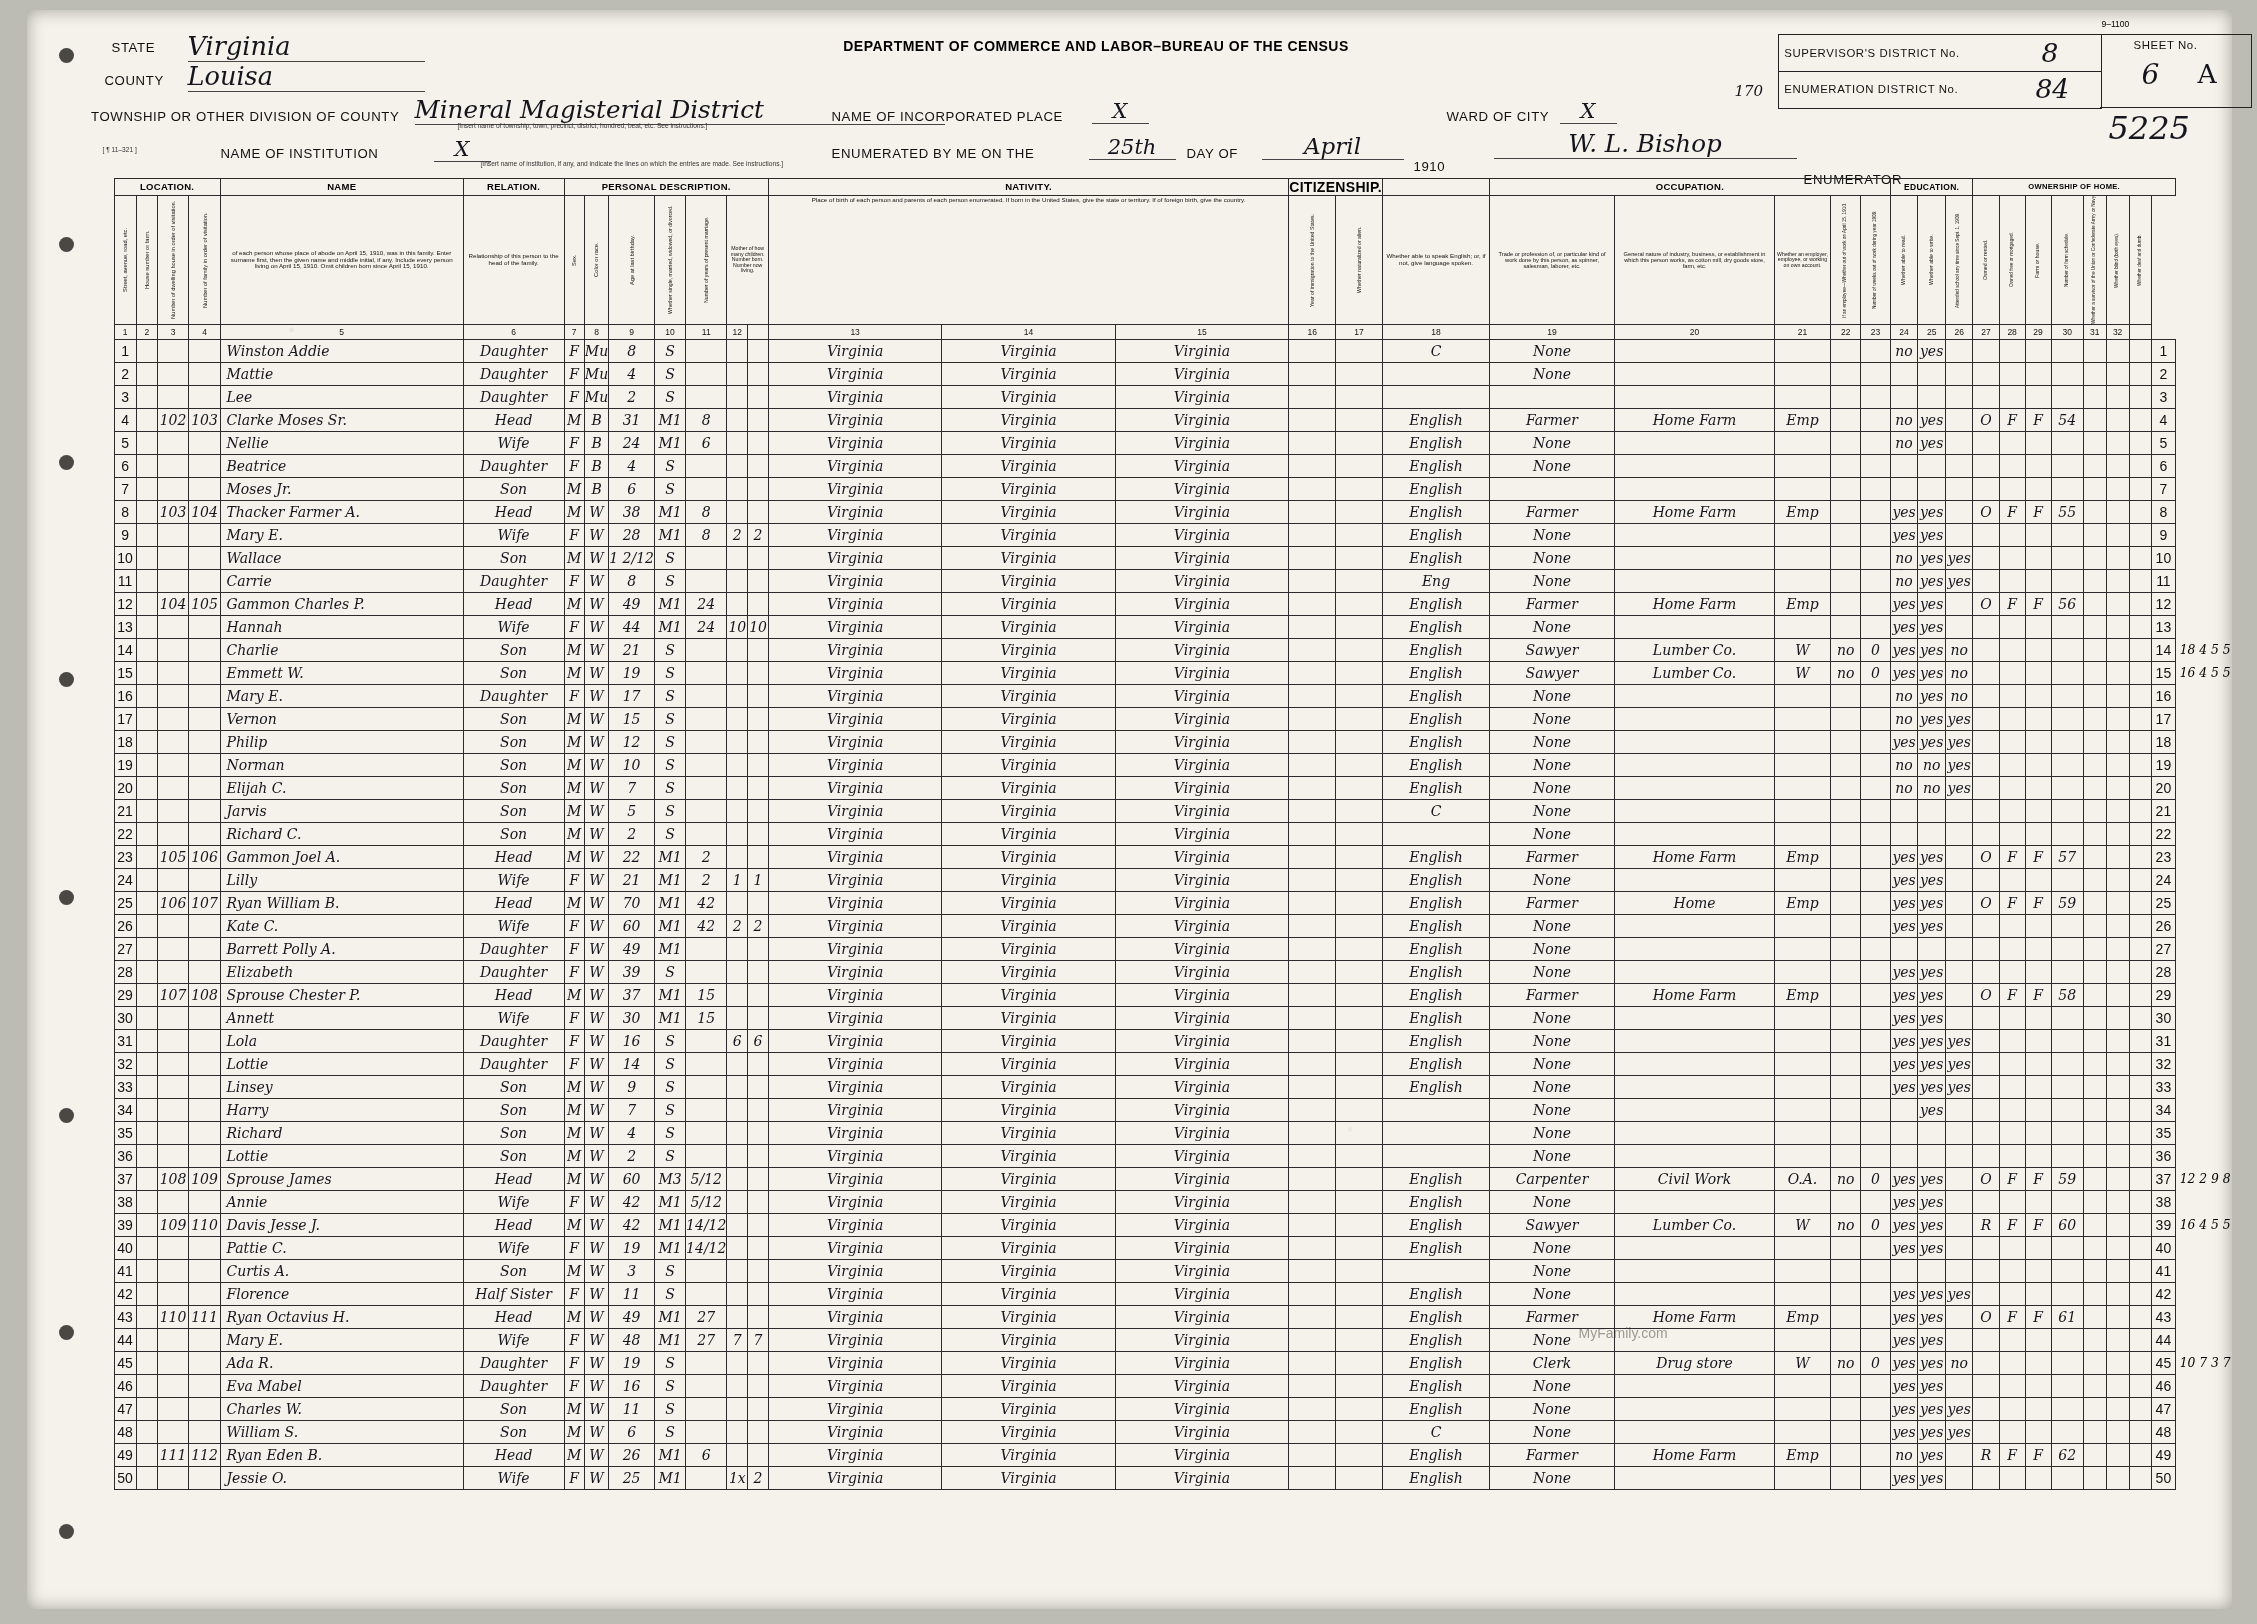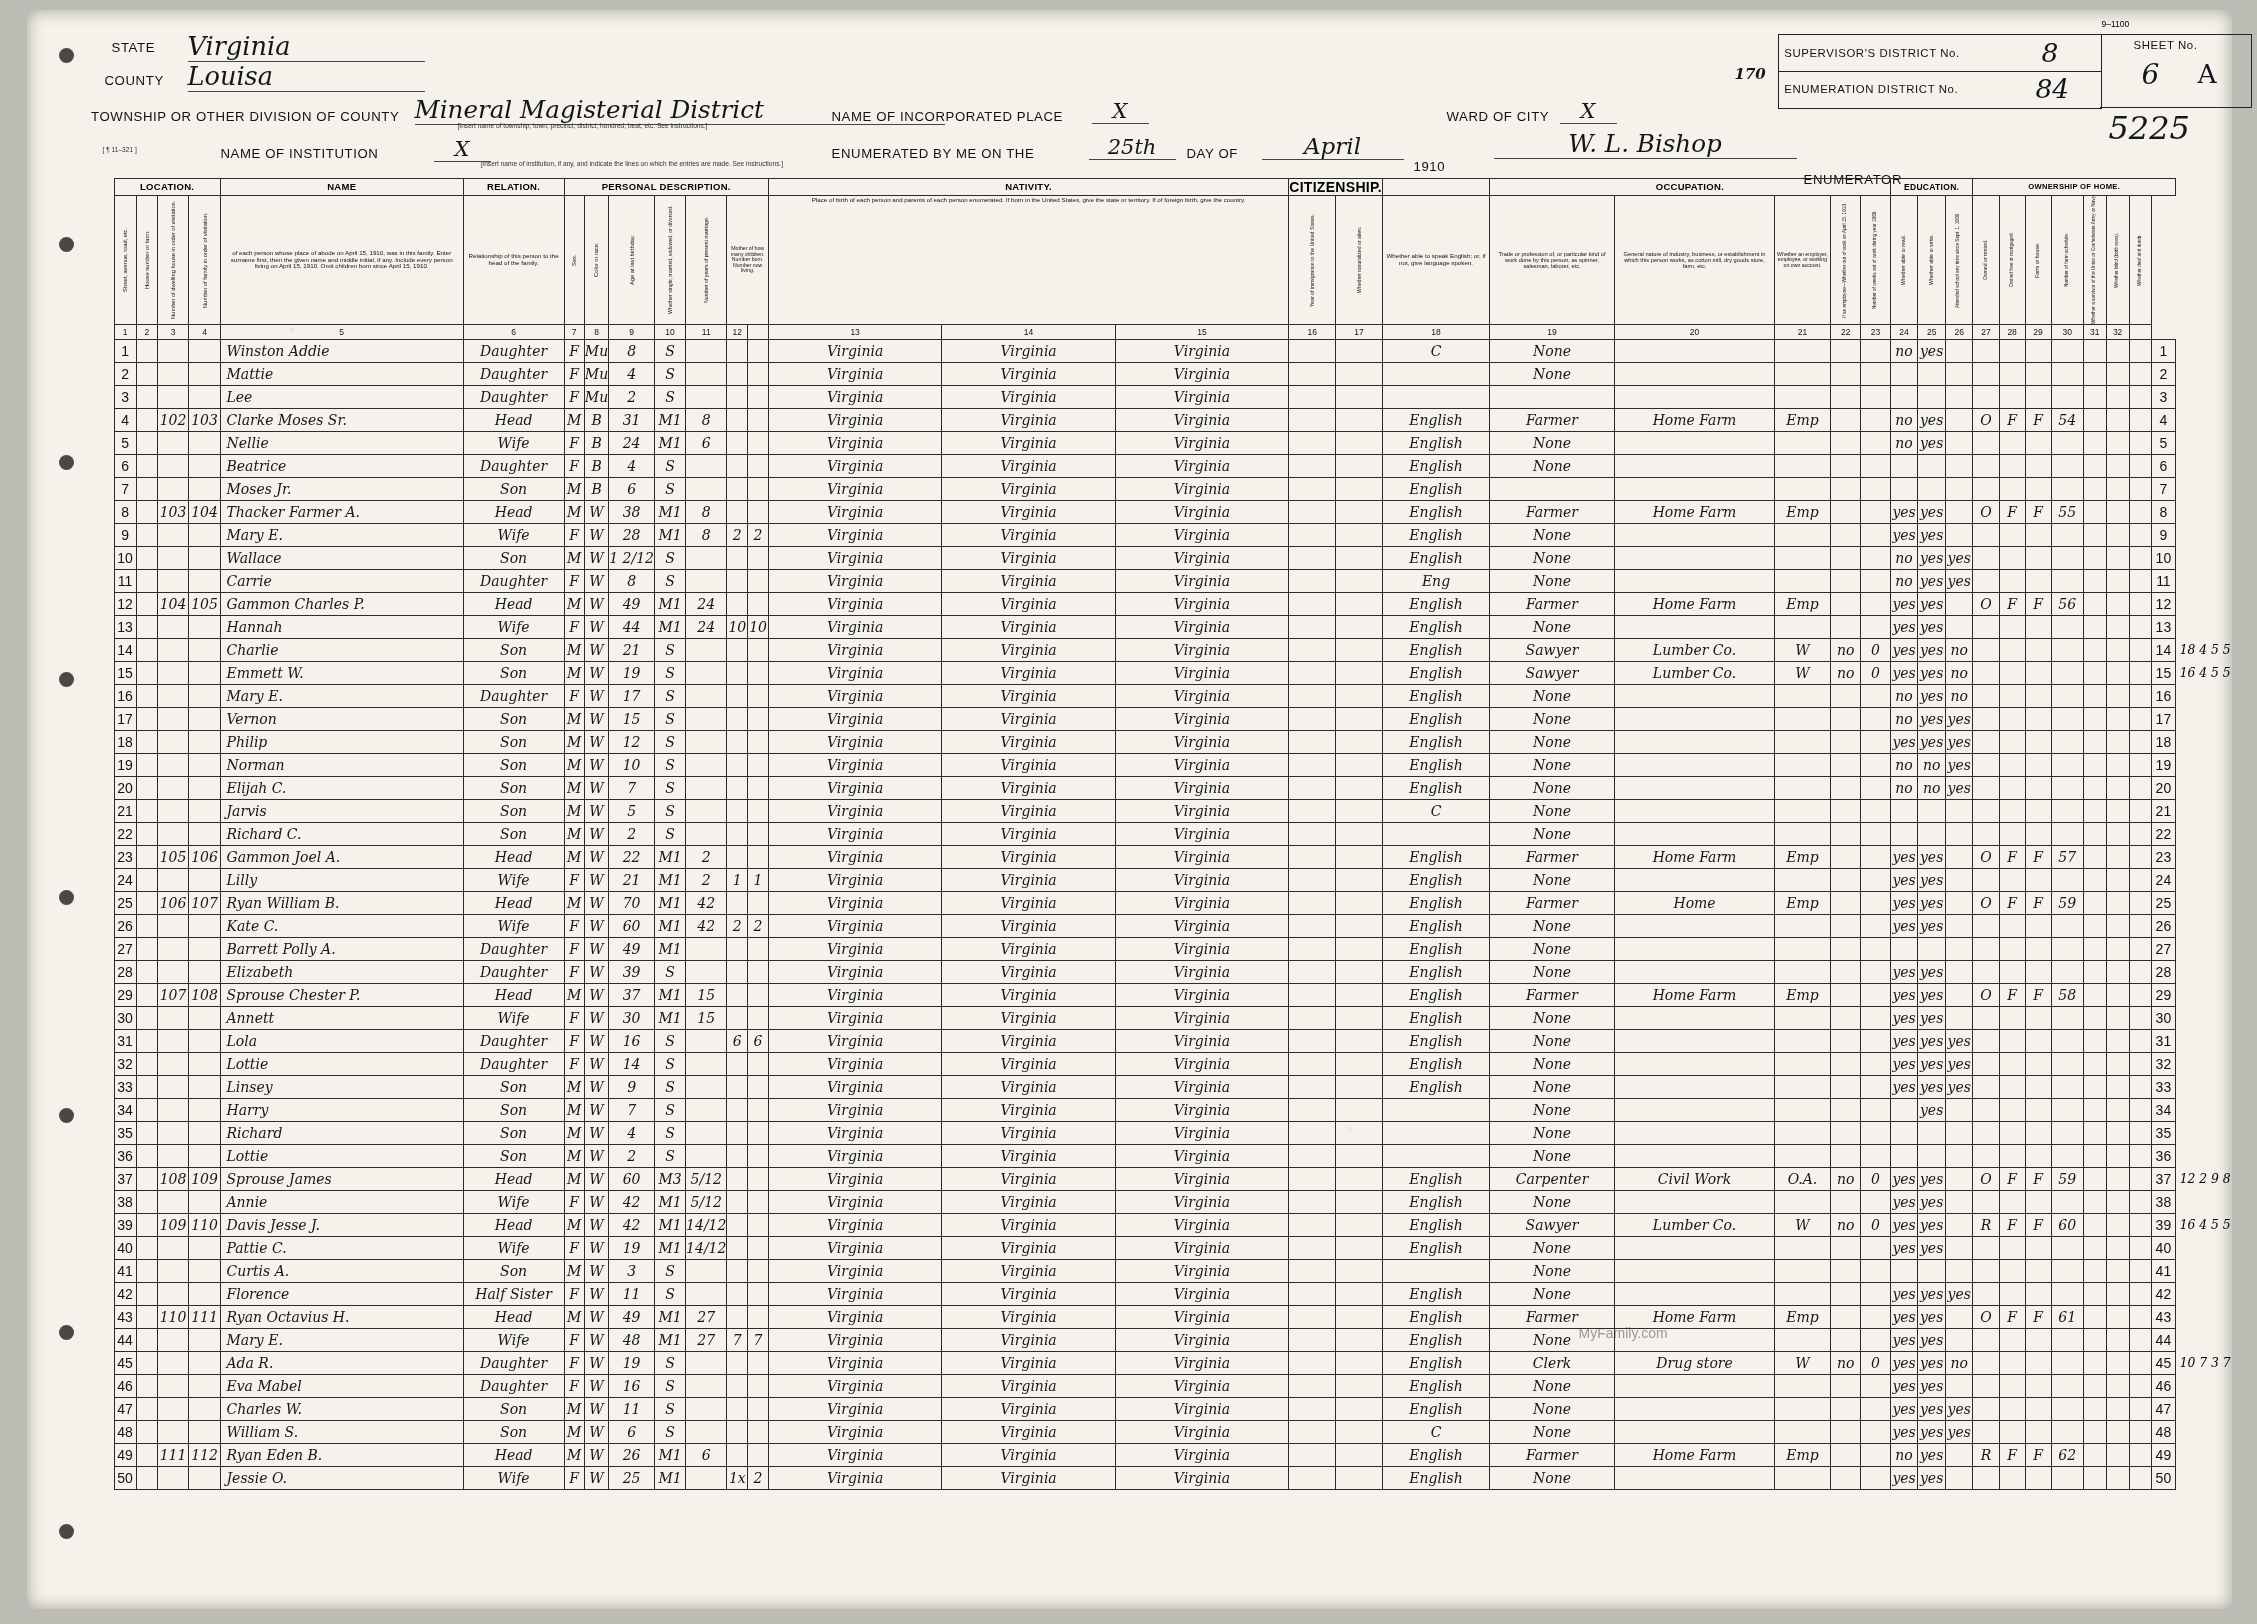--- a/index.html
+++ b/index.html
@@ -77,21 +77,22 @@
         <span class="hand" style="font-size:21px;">X</span>
       </div>
       <div style="position:absolute;left:397px;top:129px;font-family:'Liberation Sans',sans-serif;font-size:6.6px;color:#333;">[Insert name of institution, if any, and indicate the lines on which the entries are made. See instructions.]</div>
       <div style="position:absolute;left:19px;top:115px;font-family:'Liberation Sans',sans-serif;font-size:6.6px;color:#333;">[ ¶ 11–321 ]</div>
 
       <div style="position:absolute;left:1363px;top:78px;" class="lbl">WARD OF CITY</div>
       <div style="position:absolute;left:1476px;top:68px;width:57px;border-bottom:0.9px solid #444;text-align:center;">
         <span class="hand" style="font-size:21px;">X</span>
       </div>
 
-      <div style="position:absolute;left:1651px;top:34px;font-weight:bold;" class="hand">170</div>
+      <div style="position:absolute;left:454px;top:7.6px;width:1117px;" class="title-main">DEPARTMENT OF COMMERCE AND LABOR–BUREAU OF THE CENSUS</div>
+      <div style="position:absolute;left:1651px;top:51px;" class="hand">170</div>
 
       <div style="position:absolute;left:748px;top:115px;" class="lbl">ENUMERATED BY ME ON THE</div>
       <div style="position:absolute;left:1005px;top:104px;width:87px;border-bottom:0.9px solid #444;text-align:center;">
         <span class="hand" style="font-size:21px;">25th</span>
       </div>
       <div style="position:absolute;left:1103px;top:115px;" class="lbl">DAY OF</div>
       <div style="position:absolute;left:1178px;top:102px;width:142px;border-bottom:0.9px solid #444;text-align:center;">
         <span class="hand" style="font-size:23px;">April</span>
       </div>
       <div style="position:absolute;left:1330px;top:128px;" class="lbl">1910</div>

